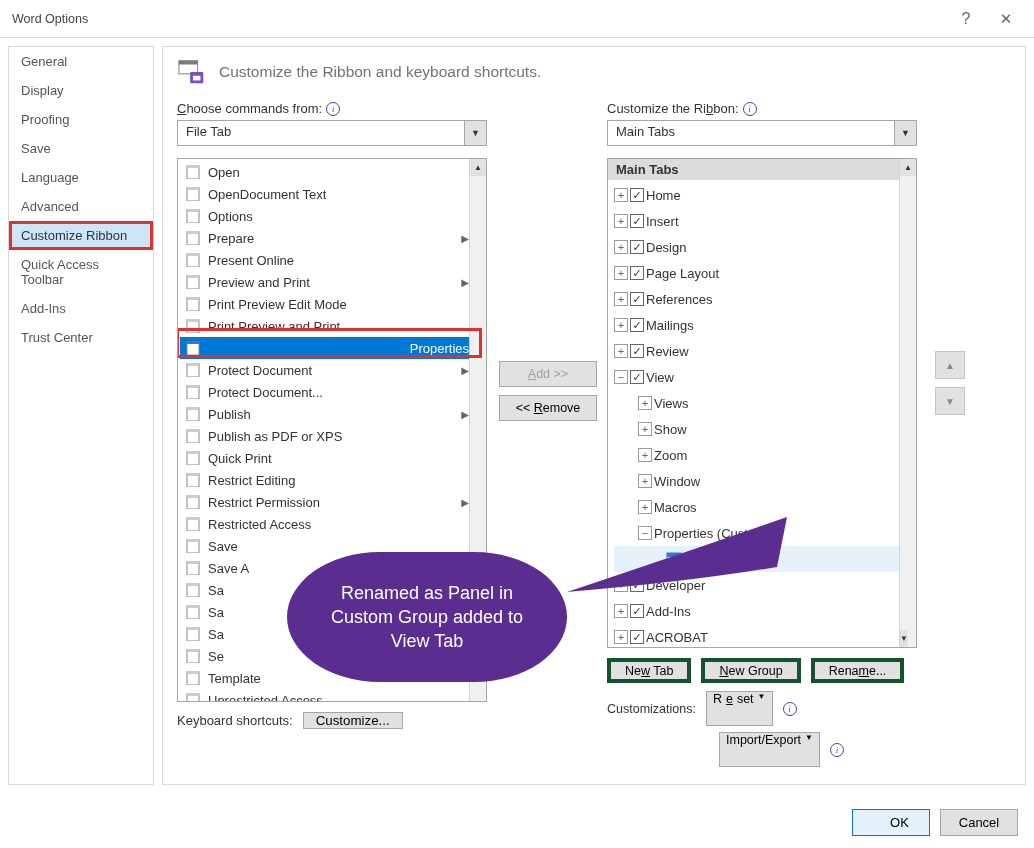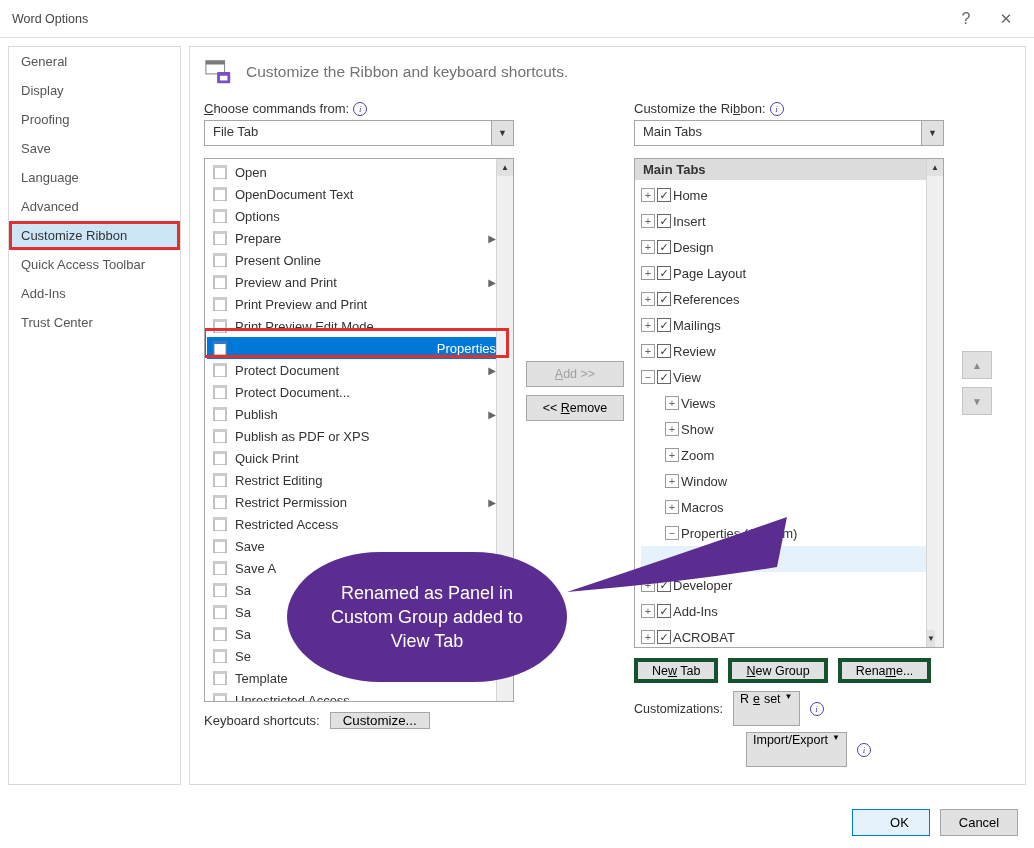--- a/index.html
+++ b/index.html
@@ -2,21 +2,21 @@
 <html><head>
 <meta charset="utf-8">
 <style>
   * { box-sizing: border-box; margin: 0; padding: 0; }
   body { font-family: "Segoe UI", Tahoma, sans-serif; font-size: 13px; color: #333; background: #fff; width: 1034px; height: 848px; overflow: hidden; }
   .titlebar { height: 38px; display: flex; align-items: center; padding: 0 8px 0 12px; border-bottom: 1px solid #ddd; }
   .titlebar .title { flex: 1; font-size: 12.5px; color: #444; }
   .titlebar .btn { width: 40px; height: 38px; display: flex; align-items: center; justify-content: center; font-size: 16px; color: #666; }
   .titlebar .close { font-size: 15px; }
   .dialog-body { display:flex; height: 755px; padding: 8px; gap: 8px; }
-  .sidebar { width: 173px; border: 1px solid #d9d9d9; background: #fff; }
+  .sidebar { width: 146px; border: 1px solid #d9d9d9; background: #fff; }
   .sidebar-item { padding: 7px 12px; cursor: default; color: #555; }
   .sidebar-item.selected { background: #cde6f7; color: #333; }
   .cat-highlight { border: 3px solid #e03030; padding: 4px 9px; }
   .main { flex:1; border: 1px solid #d9d9d9; padding: 10px 14px; position: relative; }
   .hdr { display:flex; align-items:center; gap: 12px; margin-bottom: 14px; }
   .hdr .icon { width: 30px; height: 30px; }
   .hdr .txt { font-size: 15.5px; color: #737373; }
   .cols { display:flex; gap: 10px; align-items: flex-start; }
   .col-left { width: 310px; }
   .col-mid { width: 100px; padding-top: 260px; display:flex; flex-direction:column; gap:8px; align-items:flex-end;}
@@ -172,30 +172,30 @@
                 <span class="tx">Preview and Print</span>
                 <span class="sub">▶</span>
               </div>
               <div class="li">
                 <span class="ic">
                   <svg width="14" height="14">
                     <rect width="12" height="14" x="1" fill="#fff" stroke="#888"></rect>
                     <rect width="12" height="3" x="1" fill="#ccc"></rect>
                   </svg>
                 </span>
+                <span class="tx">Print Preview Edit Mode</span>
+              </div>
+              <div class="li">
+                <span class="ic">
+                  <svg width="14" height="14">
+                    <rect width="12" height="14" x="1" fill="#fff" stroke="#888"></rect>
+                    <rect width="12" height="3" x="1" fill="#ccc"></rect>
+                  </svg>
+                </span>
                 <span class="tx">Print Preview and Print</span>
-              </div>
-              <div class="li">
-                <span class="ic">
-                  <svg width="14" height="14">
-                    <rect width="12" height="14" x="1" fill="#fff" stroke="#888"></rect>
-                    <rect width="12" height="3" x="1" fill="#ccc"></rect>
-                  </svg>
-                </span>
-                <span class="tx">Print Preview Edit Mode</span>
               </div>
               <div class="li sel">
                 <span class="ic">
                   <svg width="14" height="14">
                     <rect width="12" height="14" x="1" fill="#fff" stroke="#888"></rect>
                     <rect width="12" height="3" x="1" fill="#3a76c4"></rect>
                   </svg>
                 </span>
                 <span class="tx">Properties</span>
               </div>

